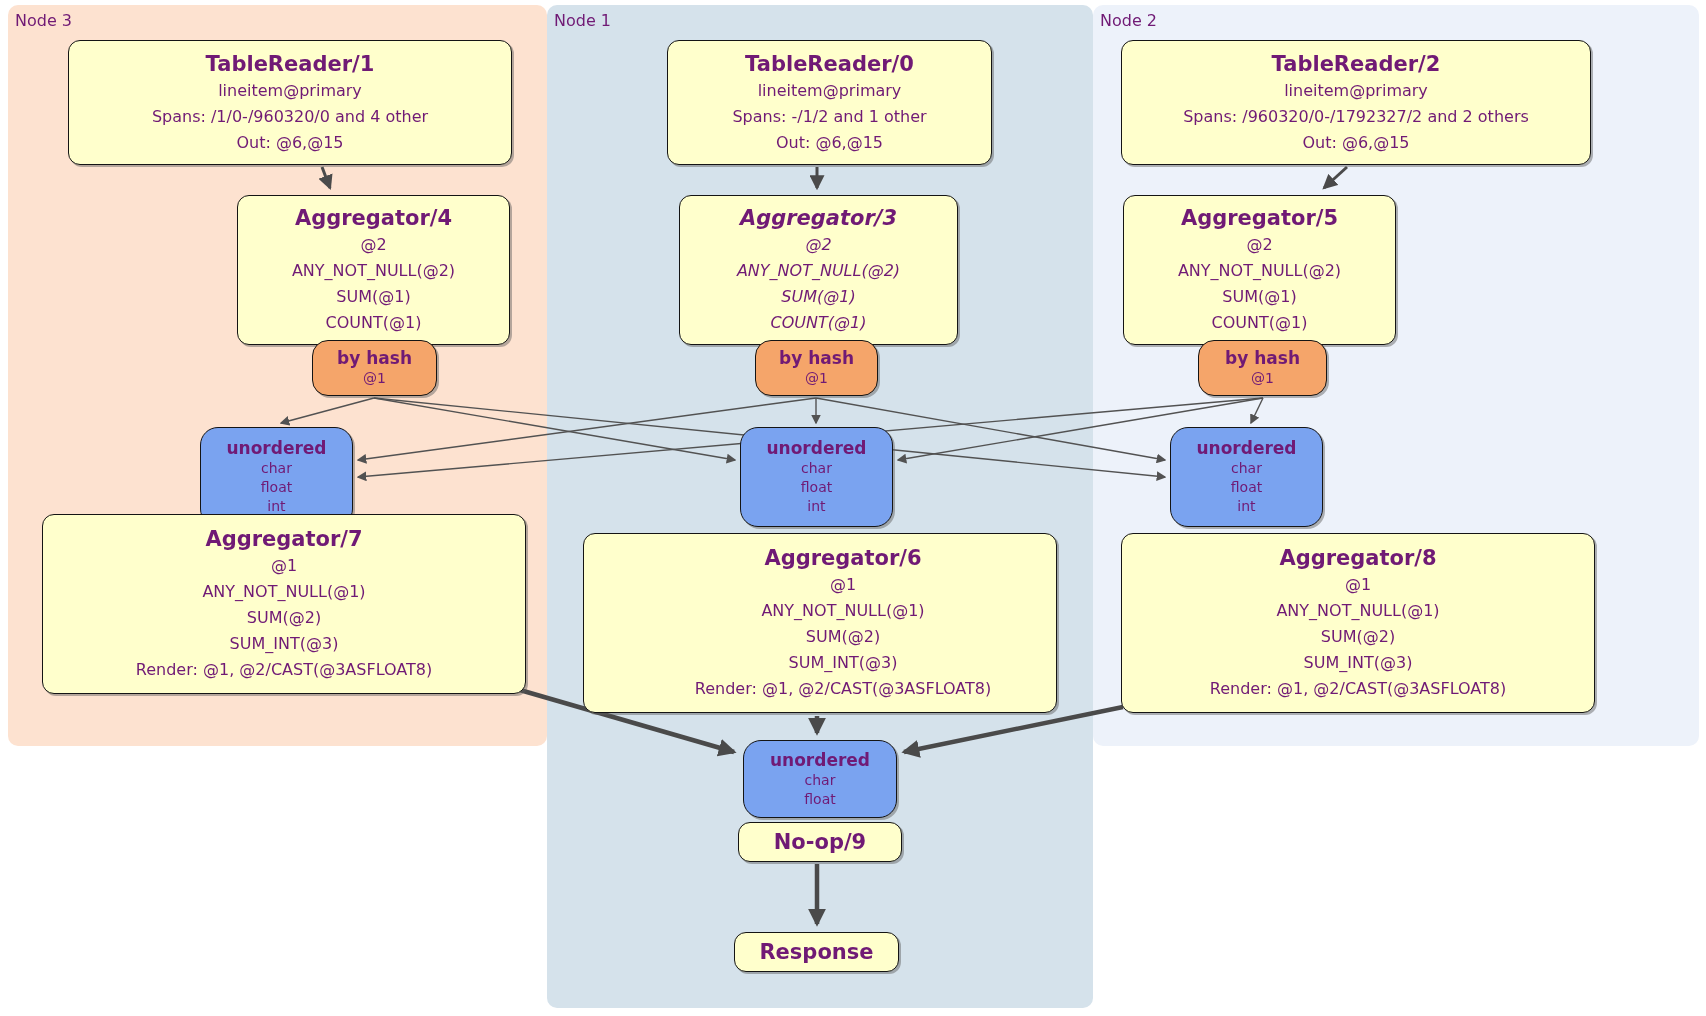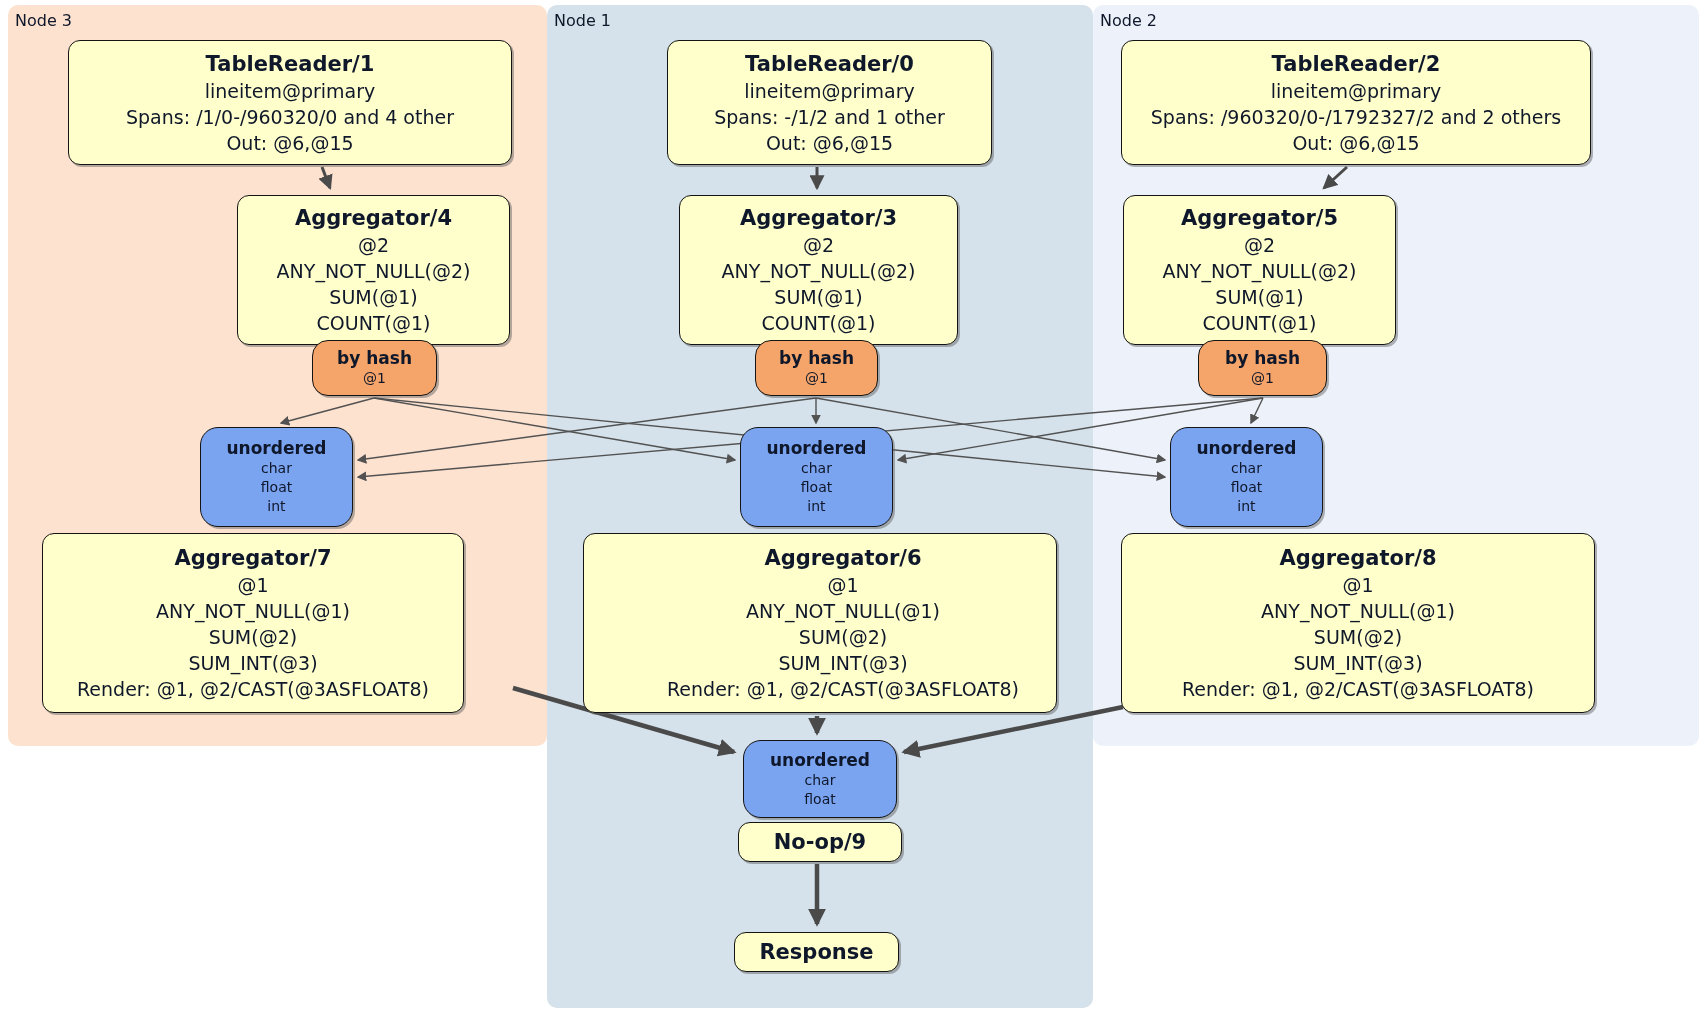--- a/index.html
+++ b/index.html
@@ -1,62 +1,62 @@
 <!DOCTYPE html>
 <html><head>
 <meta charset="utf-8">
 <style>
   html,body { margin:0; padding:0; background:#ffffff; }
   .canvas {
     position:relative; width:1706px; height:1016px; overflow:hidden;
-    font-family:"DejaVu Sans","Liberation Sans",sans-serif; color:#0f172a;
+    font-family:"DejaVu Sans","Liberation Sans",sans-serif; color:#701a75;
   }
   .region { position:absolute; border-radius:10px; z-index:0; }
   #r-node3 { left:8px;    top:5px; width:539px; height:741px; background:#fde2d0; }
   #r-node1 { left:547px;  top:5px; width:546px; height:1003px; background:#d5e2eb; }
   #r-node2 { left:1093px; top:5px; width:606px; height:741px; background:#edf2fa; }
   .region-label { position:absolute; left:7px; top:6px; font-size:16px; white-space:nowrap; }
 
   svg.edges { position:absolute; left:0; top:0; z-index:1; }
   .e1 { stroke:#525252; stroke-width:1.4; }
   .e3 { stroke:#4a4a4a; stroke-width:3; }
   .e4 { stroke:#4a4a4a; stroke-width:4.5; }
 
   .pbox {
     position:absolute; z-index:2; box-sizing:border-box;
     background:#ffffcc; border:1.6px solid #141414; border-radius:12px;
     box-shadow:2px 2px 0 rgba(90,90,90,0.45);
     display:flex; flex-direction:column; justify-content:center; align-items:center;
     text-align:center;
   }
   .pbox .title { font-weight:bold; font-size:21px; line-height:28px; white-space:nowrap; }
-  .pbox .bline { font-size:19px; line-height:26px; white-space:nowrap; }
+  .pbox .bline { font-size:16px; line-height:26px; white-space:nowrap; }
   .router { background:#f5a56a; border-radius:16px; }
   .sync   { background:#7aa3f0; border-radius:18px; }
   .router .title, .sync .title { font-size:17px; line-height:21px; }
   .router .bline, .sync .bline { font-size:14px; line-height:19px; }
 
   
   #b-tr1 { left:68px;   top:40px; width:444px; height:125px; }
   #b-tr0 { left:655px;  top:40px; width:325px; height:125px;margin-left:12px; }
   #b-tr2 { left:1121px; top:40px; width:470px; height:125px; }
   
   #b-ag4 { left:237px;  top:195px; width:273px; height:150px; }
-  #b-ag3 { left:679px;  top:195px; width:279px; height:150px; }
+  #b-ag3 { left:679px;  top:195px; width:279px; height:150px;font-style:italic; }
   #b-ag5 { left:1123px; top:195px; width:273px; height:150px; }
   
   #b-bh4 { left:312px;  top:340px; width:125px; height:56px; z-index:3; }
   #b-bh3 { left:755px;  top:340px; width:123px; height:56px; z-index:3; }
   #b-bh5 { left:1198px; top:340px; width:129px; height:56px; z-index:3; }
   
   #b-un7 { left:200px;  top:427px; width:153px; height:100px; }
   #b-un6 { left:740px;  top:427px; width:153px; height:100px; }
   #b-un8 { left:1170px; top:427px; width:153px; height:100px; }
   
-  #b-ag7 { left:42px;   top:533px; width:422px; height:180px; }
+  #b-ag7 { left:42px;   top:514px; width:484px; height:180px; }
   #b-ag6 { left:583px;  top:533px; width:474px; height:180px;padding-left:46px; }
   #b-ag8 { left:1121px; top:533px; width:474px; height:180px; }
   
   #b-un9 { left:743px;  top:740px; width:154px; height:78px; }
   #b-no9 { left:738px;  top:822px; width:164px; height:40px; }
   #b-rsp { left:734px;  top:932px; width:165px; height:40px; }
 </style>
 </head>
 <body>
 

